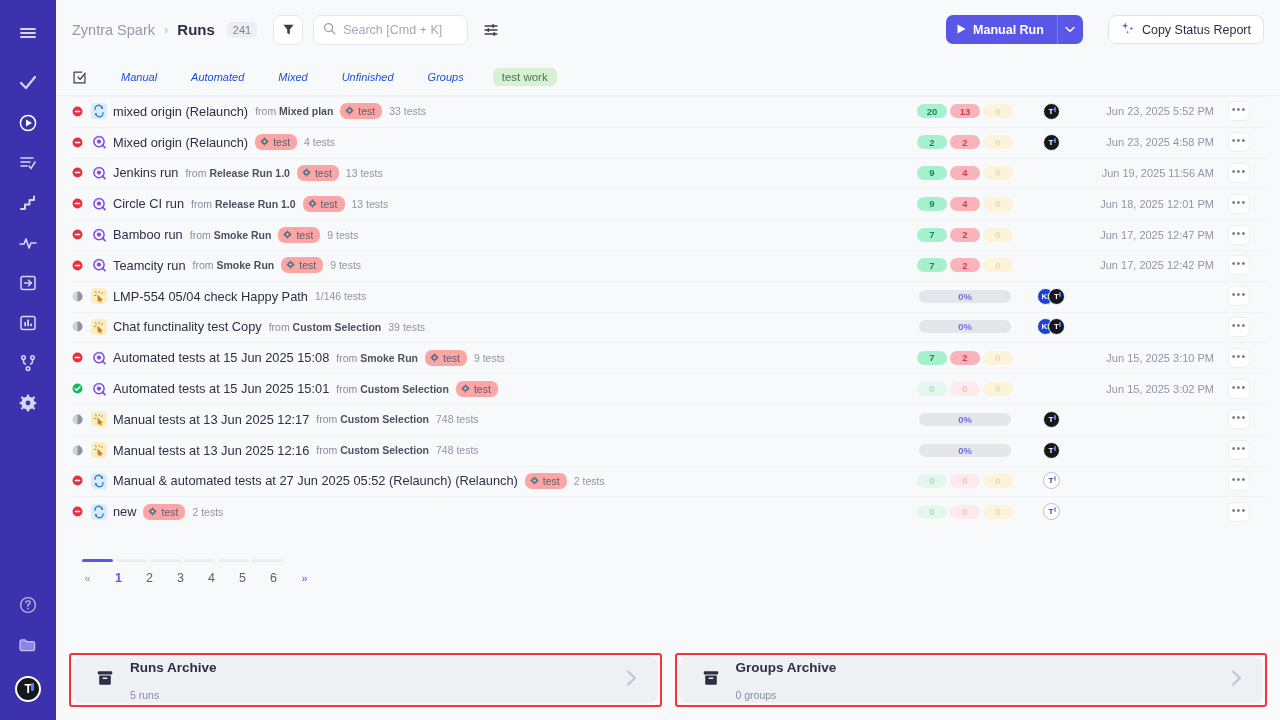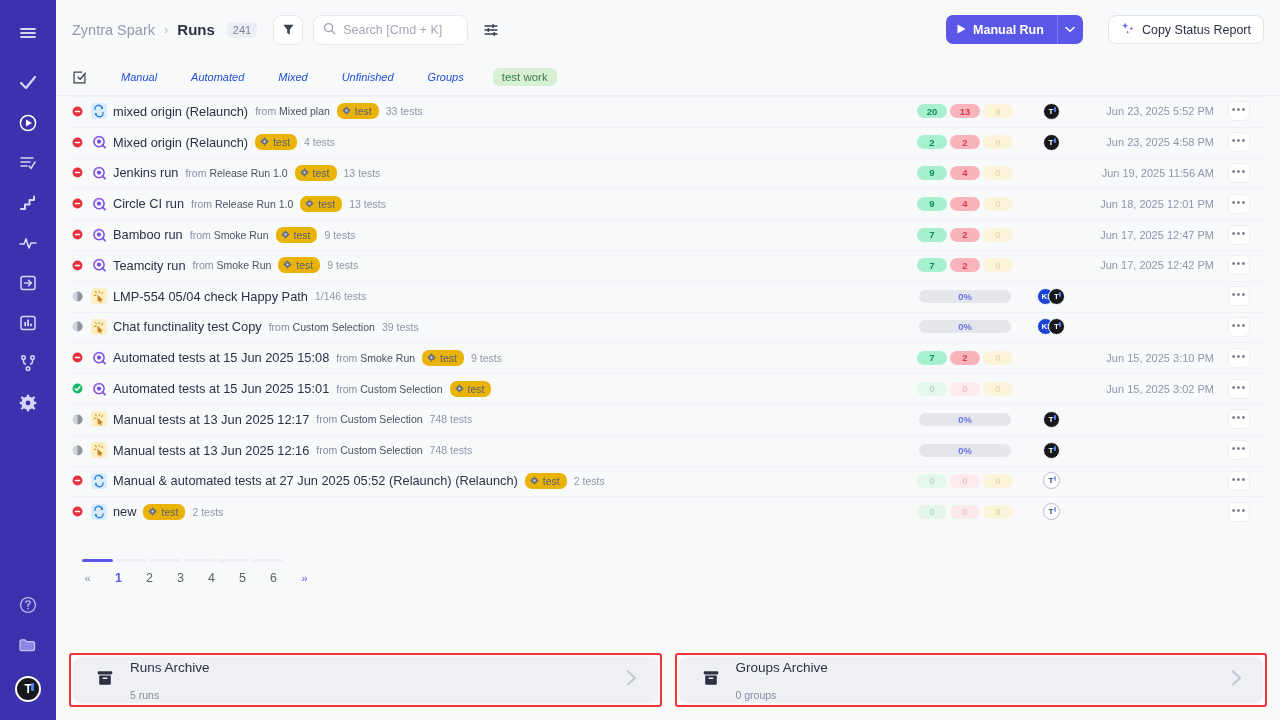--- a/index.html
+++ b/index.html
@@ -125,24 +125,24 @@
   }
   .row:first-child::before {
     content: ""; position: absolute; left: 16px; right: 14px; top: 0;
     height: 1px; background: #f0f1f5;
   }
   .c-status { width: 19px; flex: 0 0 19px; display: flex; align-items: center; }
   .c-type { width: 22px; flex: 0 0 22px; display: flex; align-items: center; }
   .c-name { flex: 1 1 auto; display: flex; align-items: center; gap: 7px; min-width: 0; overflow: hidden; }
   .rname { font-size: 12.8px; color: #2b3044; white-space: nowrap; }
   .rfrom { font-size: 10.5px; color: #878da0; white-space: nowrap; }
-  .rfrom b { color: #4b5160; font-weight: 400; margin-top: 16px; }
+  .rfrom b { color: #4b5160; font-weight: 700; margin-top: 16px; }
   .tag {
     display: inline-flex; align-items: center; gap: 4px;
-    background: #eab308; border-radius: 7px; padding: 2px 7px 2px 5px;
+    background: #fca5a5; border-radius: 7px; padding: 2px 7px 2px 5px;
     font-size: 10.5px; color: #5b6071; white-space: nowrap;
   }
   .rtests { font-size: 10.5px; color: #9096a8; white-space: nowrap; }
 
   .c-stats { width: 110px; flex: 0 0 110px; display: flex; justify-content: center; }
   .pills { display: flex; gap: 3px; }
   .pill {
     width: 30px; height: 14px; border-radius: 7px;
     font-size: 9.5px; font-weight: 700;
     display: flex; align-items: center; justify-content: center;
@@ -207,21 +207,21 @@
   .archives {
     position: absolute; left: 0; right: 0; bottom: 0;
     display: flex; gap: 13px; padding: 11px 13px 13px 13px;
   }
   .arch-wrap { flex: 1 1 0; border: 2px solid #f4333d; border-radius: 3px; padding: 2px; }
   .arch {
     height: 46px; background: #eff0f3; border-radius: 8px;
     display: flex; align-items: center; padding: 0 16px 0 22px; cursor: pointer;
   }
   .arch-txt { margin-left: 15px; }
-  .arch-title { font-size: 13.5px; font-weight: 400; color: #2b3044; line-height: 17px; }
+  .arch-title { font-size: 13.5px; font-weight: 700; color: #2b3044; line-height: 17px; }
   .arch-sub { font-size: 10.5px; color: #878da0; margin-top: 13px; }
   .arch-chev { margin-left: auto; color: #c3c7d2; }
 </style>
 </head>
 <body>
 
 <div class="app">
 
   <div class="sidebar">
     <div class="sb-icon">

